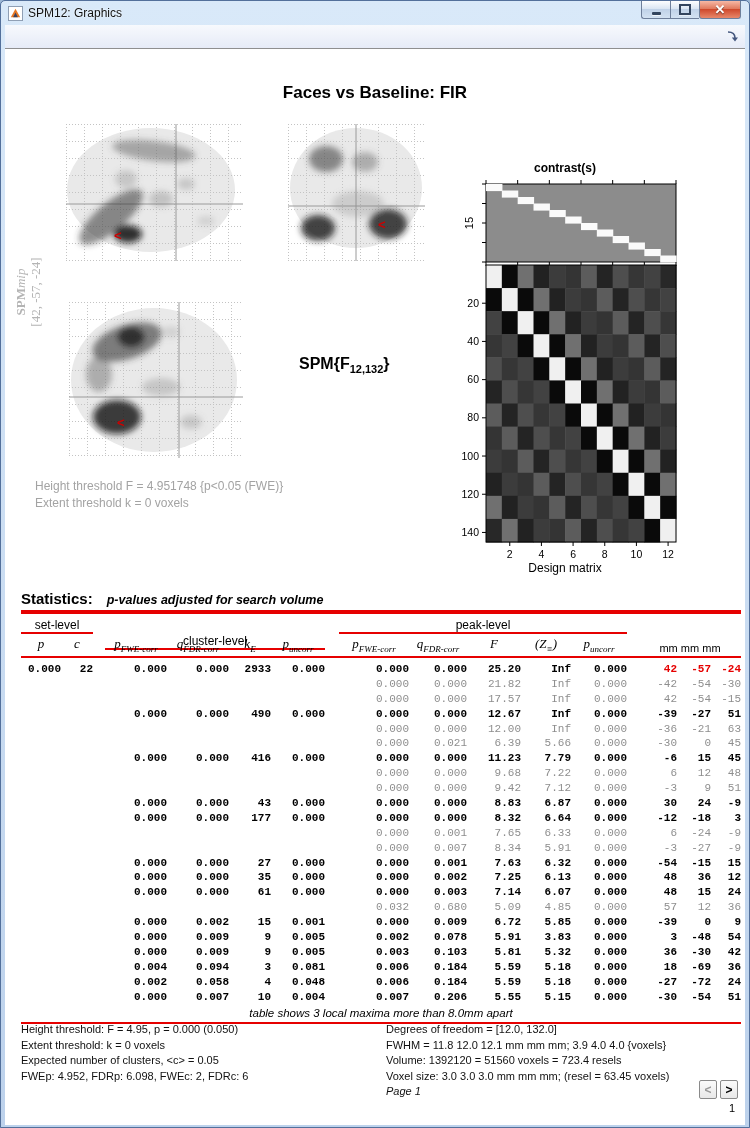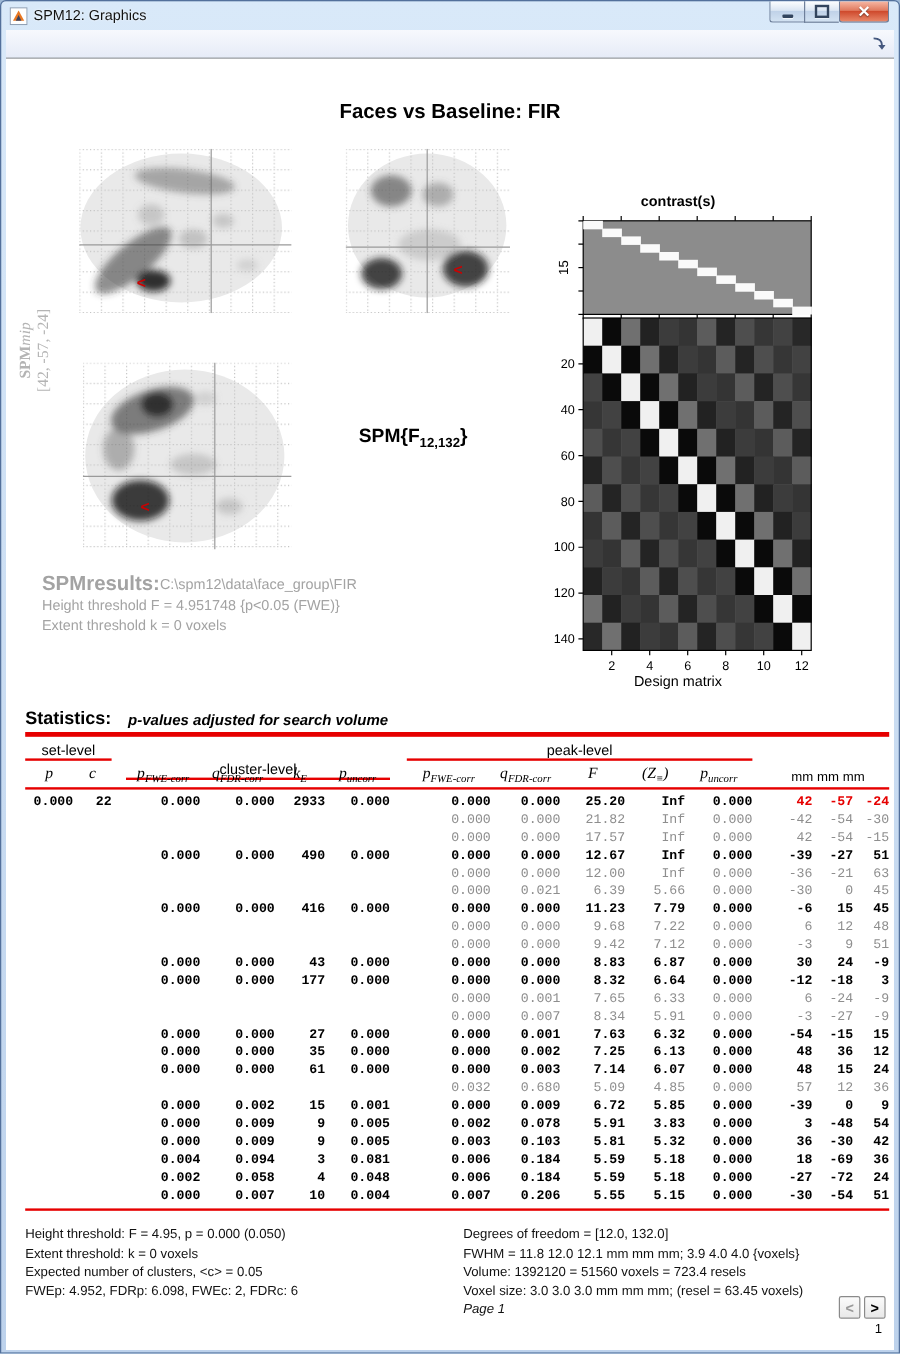--- a/index.html
+++ b/index.html
@@ -398,21 +398,20 @@
         <line x1="159.75" y1="284" x2="159.75" y2="288" stroke="#000"></line>
         <text x="159.75" y="300" font-size="10.5" fill="#000" text-anchor="middle">8</text>
         <line x1="191.41666666666666" y1="284" x2="191.41666666666666" y2="288" stroke="#000"></line>
         <text x="191.41666666666666" y="300" font-size="10.5" fill="#000" text-anchor="middle">10</text>
         <line x1="223.08333333333334" y1="284" x2="223.08333333333334" y2="288" stroke="#000"></line>
         <text x="223.08333333333334" y="300" font-size="10.5" fill="#000" text-anchor="middle">12</text>
       </svg>
     <div class="dm-label">Design matrix</div>
 
     <div class="results">
-      <div><span class="big">SPMresults:</span><span>C:\spm12\data\face_group\FIR</span></div>
       <div>Height threshold F = 4.951748  {p&lt;0.05 (FWE)}</div>
       <div>Extent threshold k = 0 voxels</div>
     </div>
 
     <div class="stats">
       <div class="stat-head">
         <span class="h1">Statistics:</span>
         <span class="h2">p-values adjusted for search volume</span>
       </div>
       <div class="rule-thick"></div>
@@ -799,20 +798,21 @@
             <div class="cell" style="grid-column: 9;">0.007</div>
             <div class="cell" style="grid-column: 10;">0.206</div>
             <div class="cell" style="grid-column: 11;">5.55</div>
             <div class="cell" style="grid-column: 12;">5.15</div>
             <div class="cell" style="grid-column: 13;">0.000</div>
             <div class="cell" style="grid-column: 15;">-30</div>
             <div class="cell" style="grid-column: 16;">-54</div>
             <div class="cell" style="grid-column: 17;">51</div>
           </div>
         </div>
+      <div class="caption">table shows 3 local maxima more than 8.0mm apart</div>
       <div class="caption-rule"></div>
     </div>
 
     <div class="foot left" id="foot-left">
         <div>Height threshold: F = 4.95, p = 0.000 (0.050)</div>
         <div>Extent threshold: k = 0 voxels</div>
         <div>Expected number of clusters, &lt;c&gt; = 0.05</div>
         <div>FWEp: 4.952, FDRp: 6.098, FWEc: 2, FDRc: 6</div>
       </div>
     <div class="foot right" id="foot-right">

